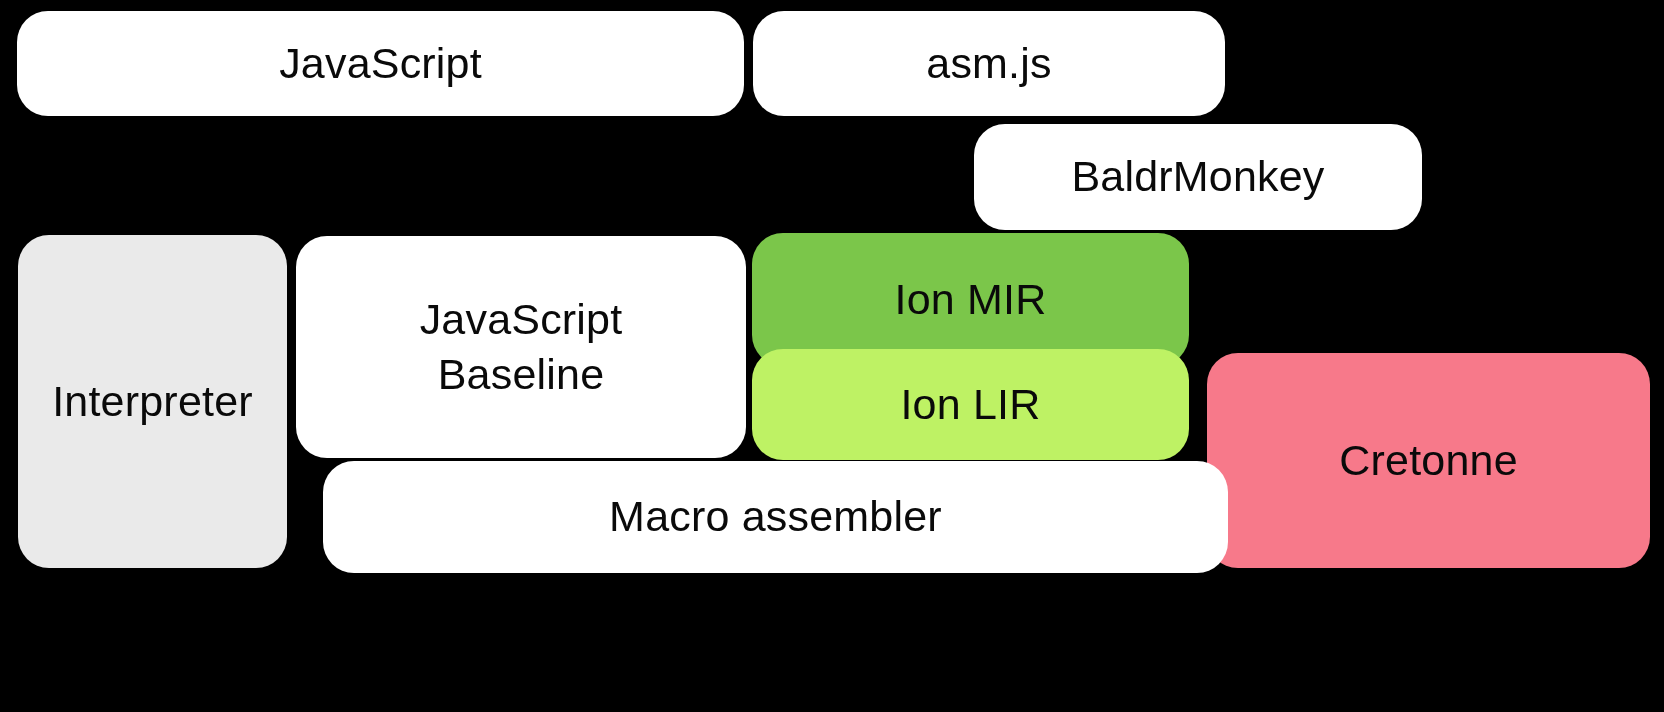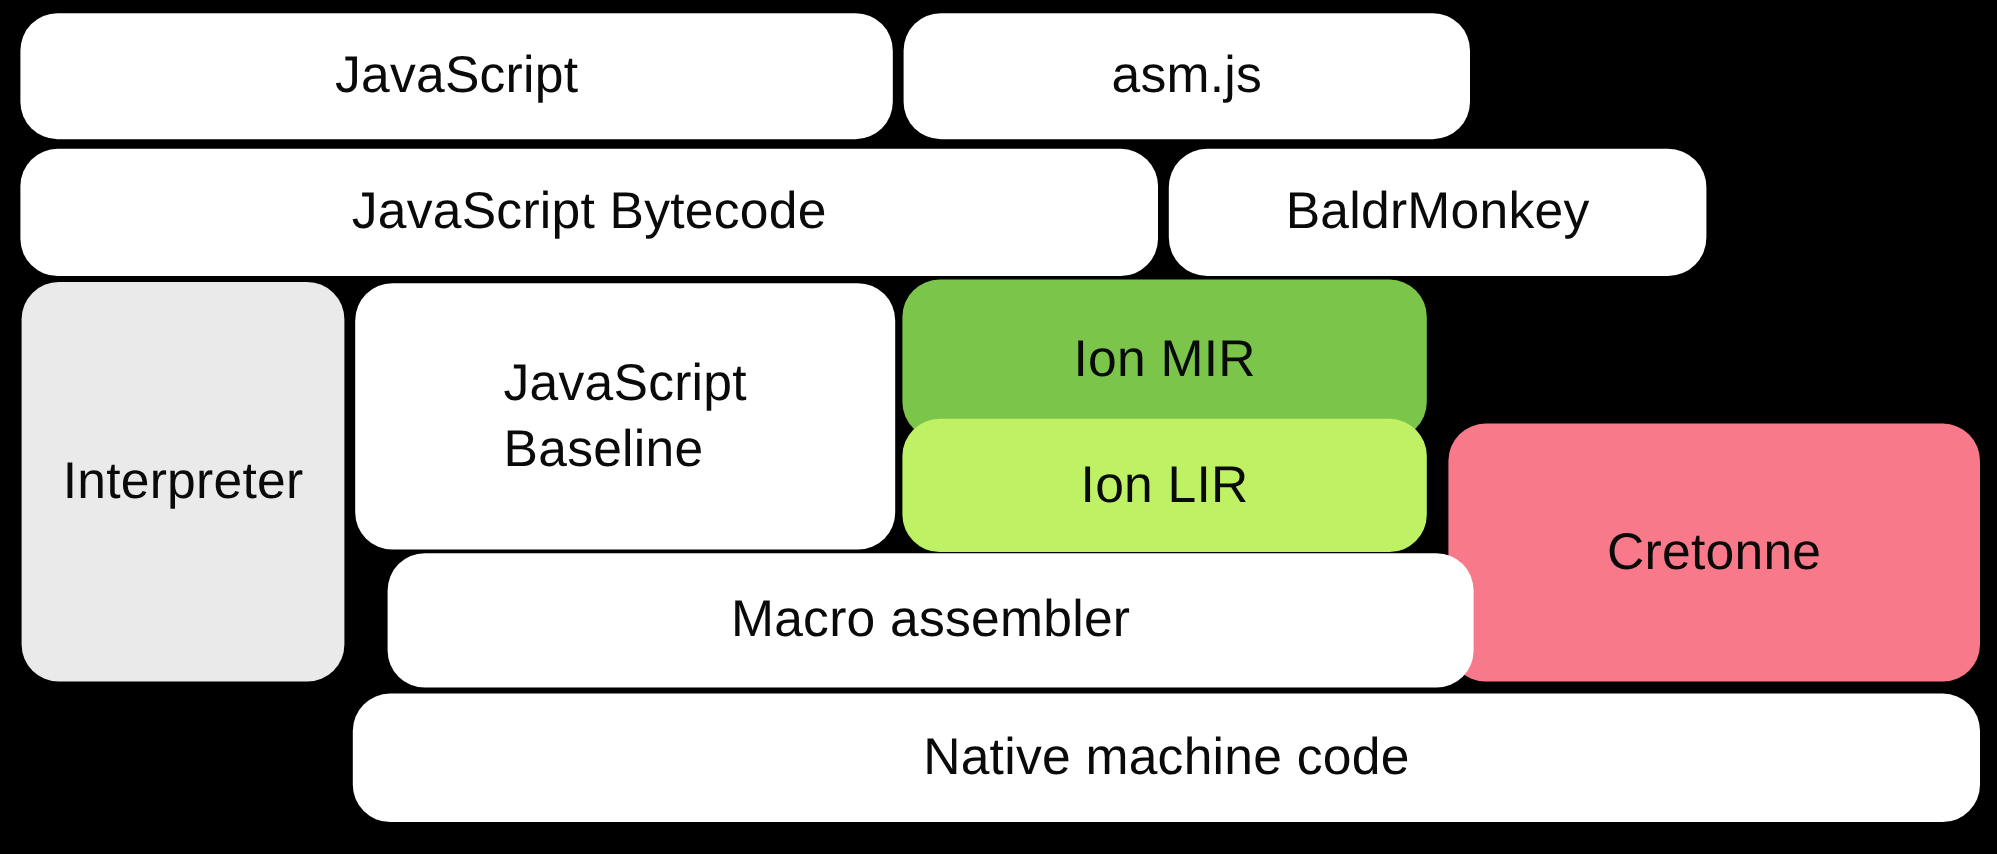--- a/index.html
+++ b/index.html
@@ -15,63 +15,62 @@
     background: #000000;
     overflow: hidden;
     font-family: "Liberation Sans", sans-serif;
   }
   .node {
     position: absolute;
     box-sizing: border-box;
     display: flex;
     align-items: center;
     justify-content: center;
+    text-align: center;
     border-radius: 31px;
     font-size: 43px;
     line-height: 1.28;
     color: #0a0a0a;
     white-space: pre-line;
     letter-spacing: 0.2px;
   }
   
   .n-javascript          { left: 17px;   top: 11px;  width: 727px;  height: 105px; }
   .n-asmjs               { left: 753px;  top: 11px;  width: 472px;  height: 105px; }
   .n-wasm                { left: 1199px; top: 11px;  width: 451px;  height: 105px; }
   .n-javascript-bytecode { left: 17px;   top: 124px; width: 948px;  height: 106px; }
-  .n-baldrmonkey         { left: 974px;  top: 124px; width: 448px;  height: 106px; border-radius: 32px; }
+  .n-baldrmonkey         { left: 974px;  top: 124px; width: 448px;  height: 106px; }
   .n-interpreter         { left: 18px;   top: 235px; width: 269px;  height: 333px; }
   .n-javascript-baseline { left: 296px;  top: 236px; width: 450px;  height: 222px; }
   .n-ion-mir             { left: 752px;  top: 233px; width: 437px;  height: 133px; }
   .n-ion-lir             { left: 752px;  top: 349px; width: 437px;  height: 111px; }
   .n-cretonne            { left: 1207px; top: 353px; width: 443px;  height: 215px; }
   .n-macro-assembler     { left: 290px;  top: 461px; width: 905px;  height: 112px; margin-left: 33px; }
   .n-native-machine-code { left: 294px;  top: 578px; width: 1356px; height: 107px; }
 </style>
 </head>
 <body style="background: rgb(0, 0, 0);">
 
 <div class="canvas">
 
   <div class="node n-javascript" style="background: rgb(255, 255, 255); color: rgb(10, 10, 10);">JavaScript</div>
 
   <div class="node n-asmjs" style="background: rgb(255, 255, 255); color: rgb(10, 10, 10);">asm.js</div>
 
 
-  <div class="node n-javascript-bytecode" style="background: rgb(255, 255, 255); color: rgb(10, 10, 10);">JavaScript Bytecode</div>
 
   <div class="node n-baldrmonkey" style="background: rgb(255, 255, 255); color: rgb(10, 10, 10);">BaldrMonkey</div>
 
   <div class="node n-interpreter" style="background: rgb(234, 234, 234); color: rgb(10, 10, 10);">Interpreter</div>
 
   <div class="node n-javascript-baseline" style="background: rgb(255, 255, 255); color: rgb(10, 10, 10);">JavaScript
 Baseline</div>
 
   <div class="node n-ion-mir" style="background: rgb(123, 198, 74); color: rgb(10, 10, 10);">Ion MIR</div>
 
   <div class="node n-ion-lir" style="background: #bef264; color: rgb(10, 10, 10);">Ion LIR</div>
 
   <div class="node n-cretonne" style="background: rgb(247, 121, 138); color: rgb(10, 10, 10);">Cretonne</div>
 
   <div class="node n-macro-assembler" style="background: rgb(255, 255, 255); color: rgb(10, 10, 10);">Macro assembler</div>
 
-  <div class="node n-native-machine-code" style="background: rgb(255, 255, 255); color: rgb(10, 10, 10);">Native machine code</div>
 
 </div>
 
 </body></html>

